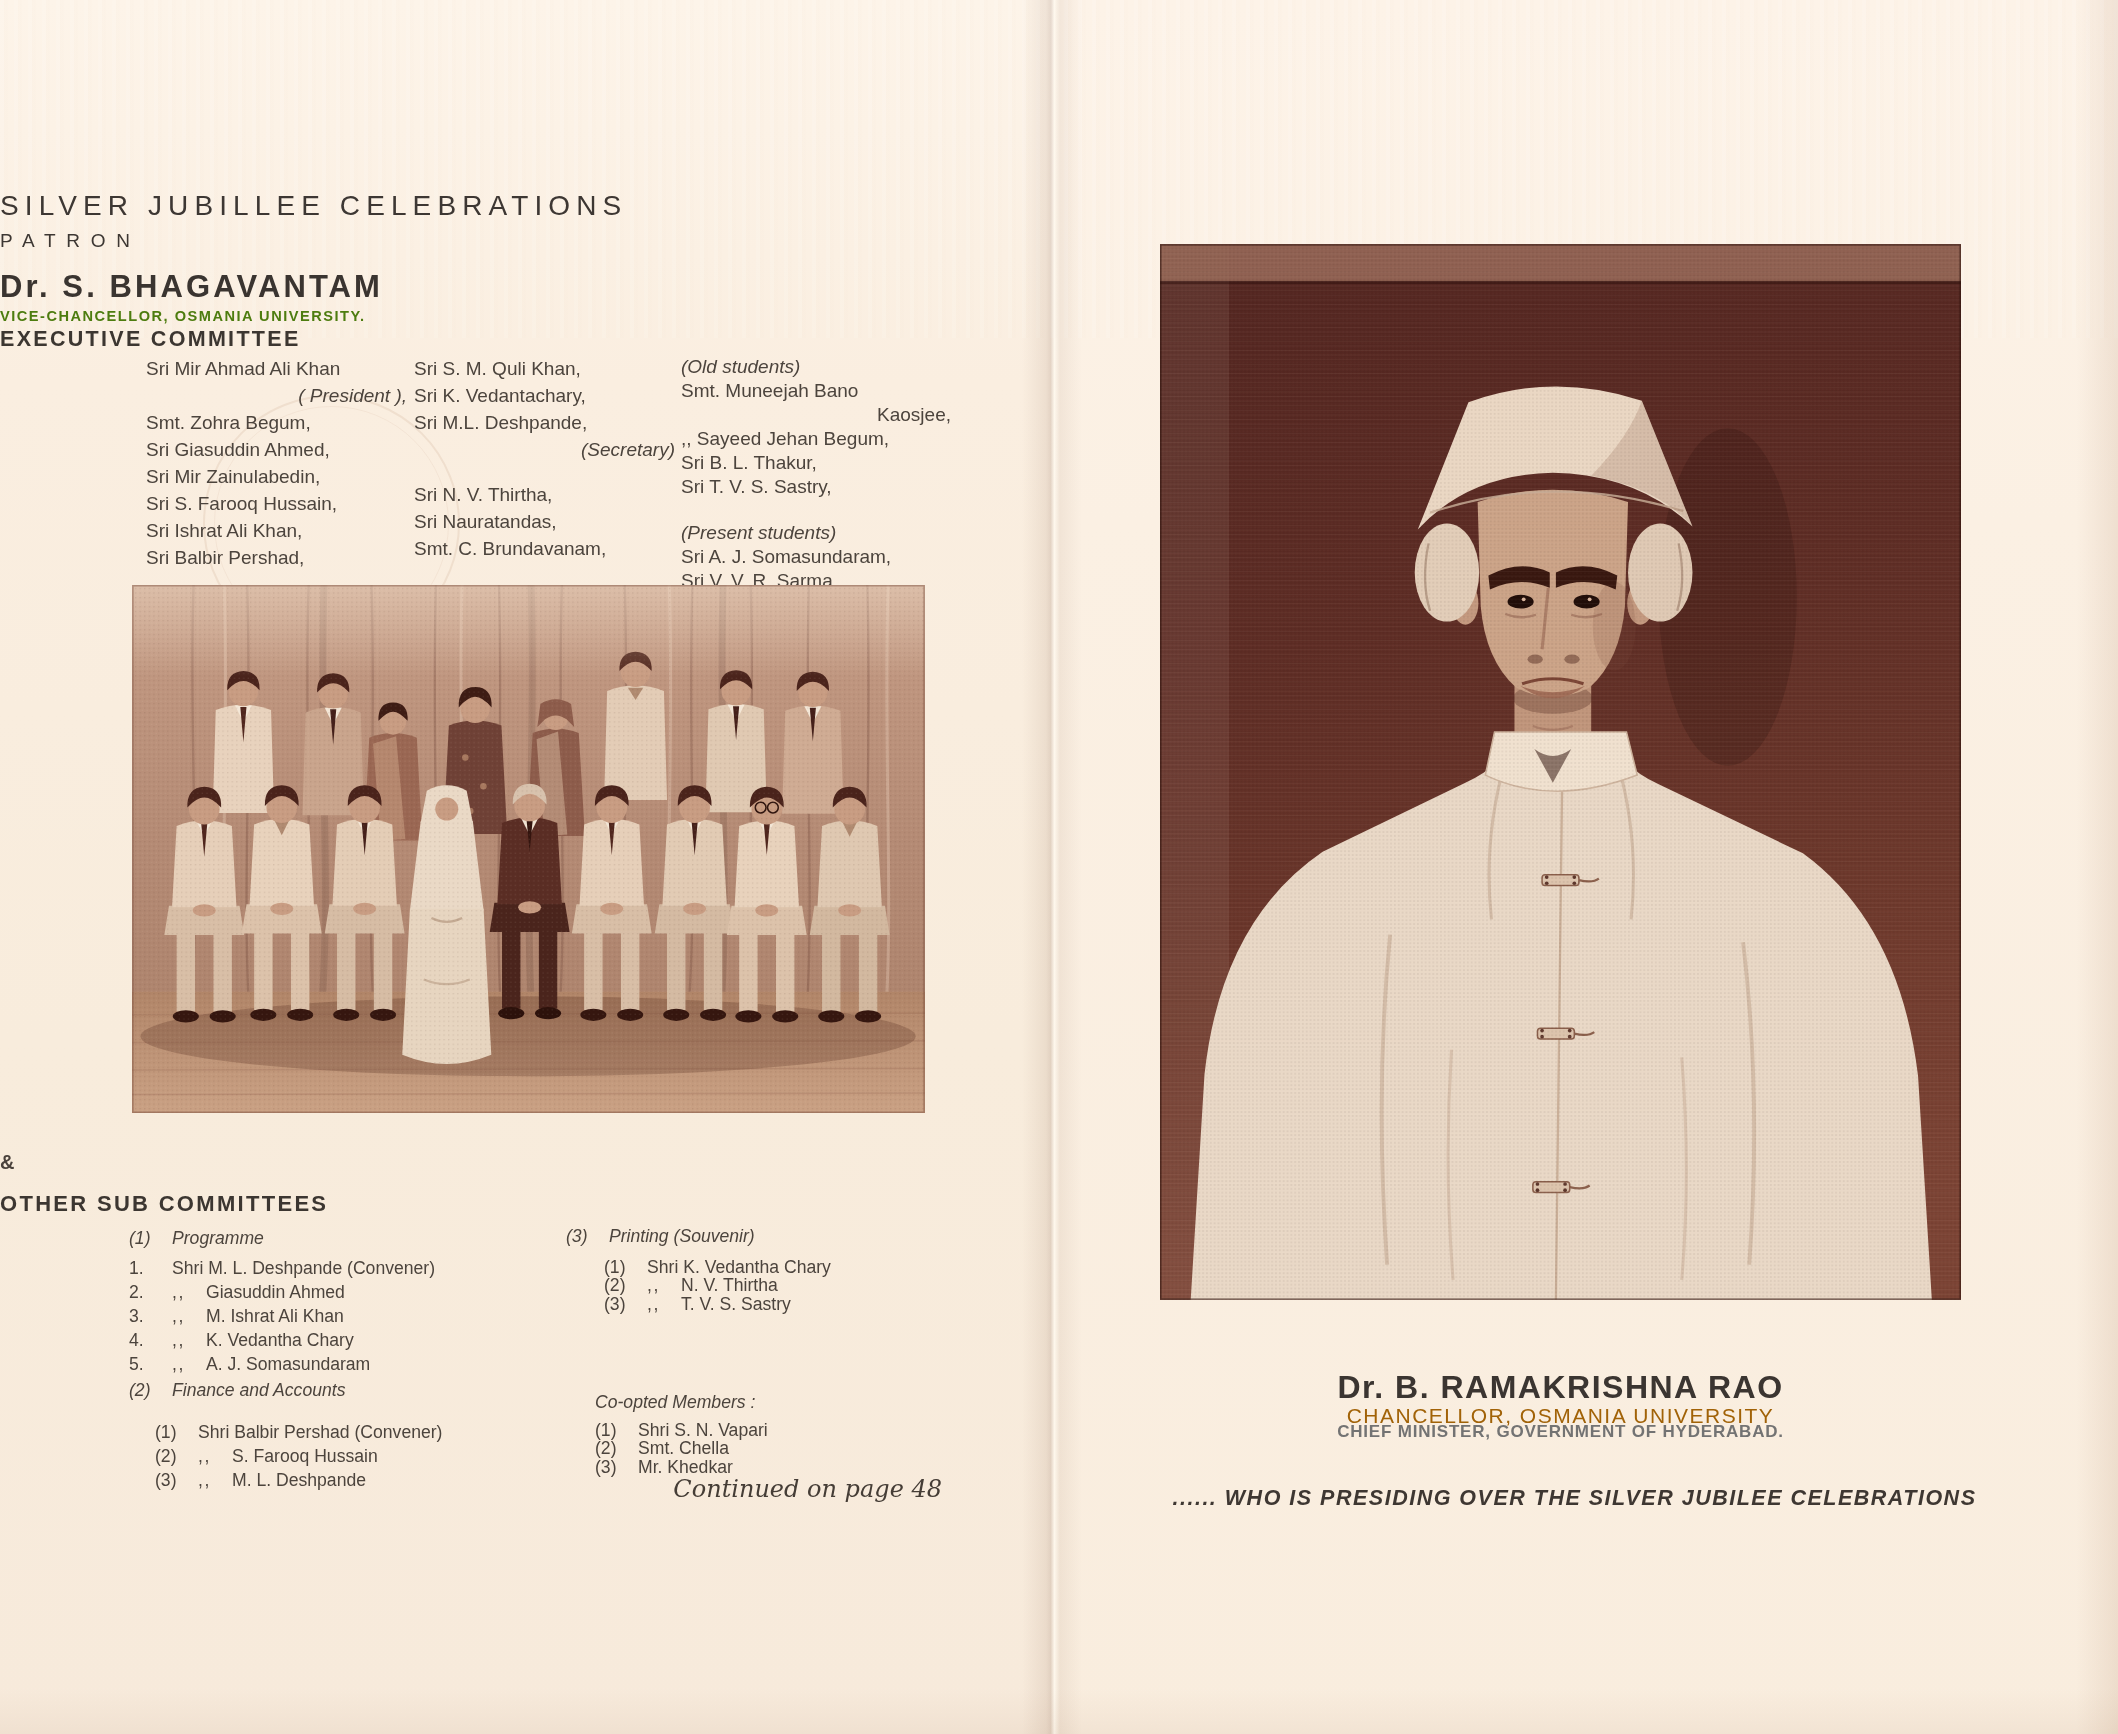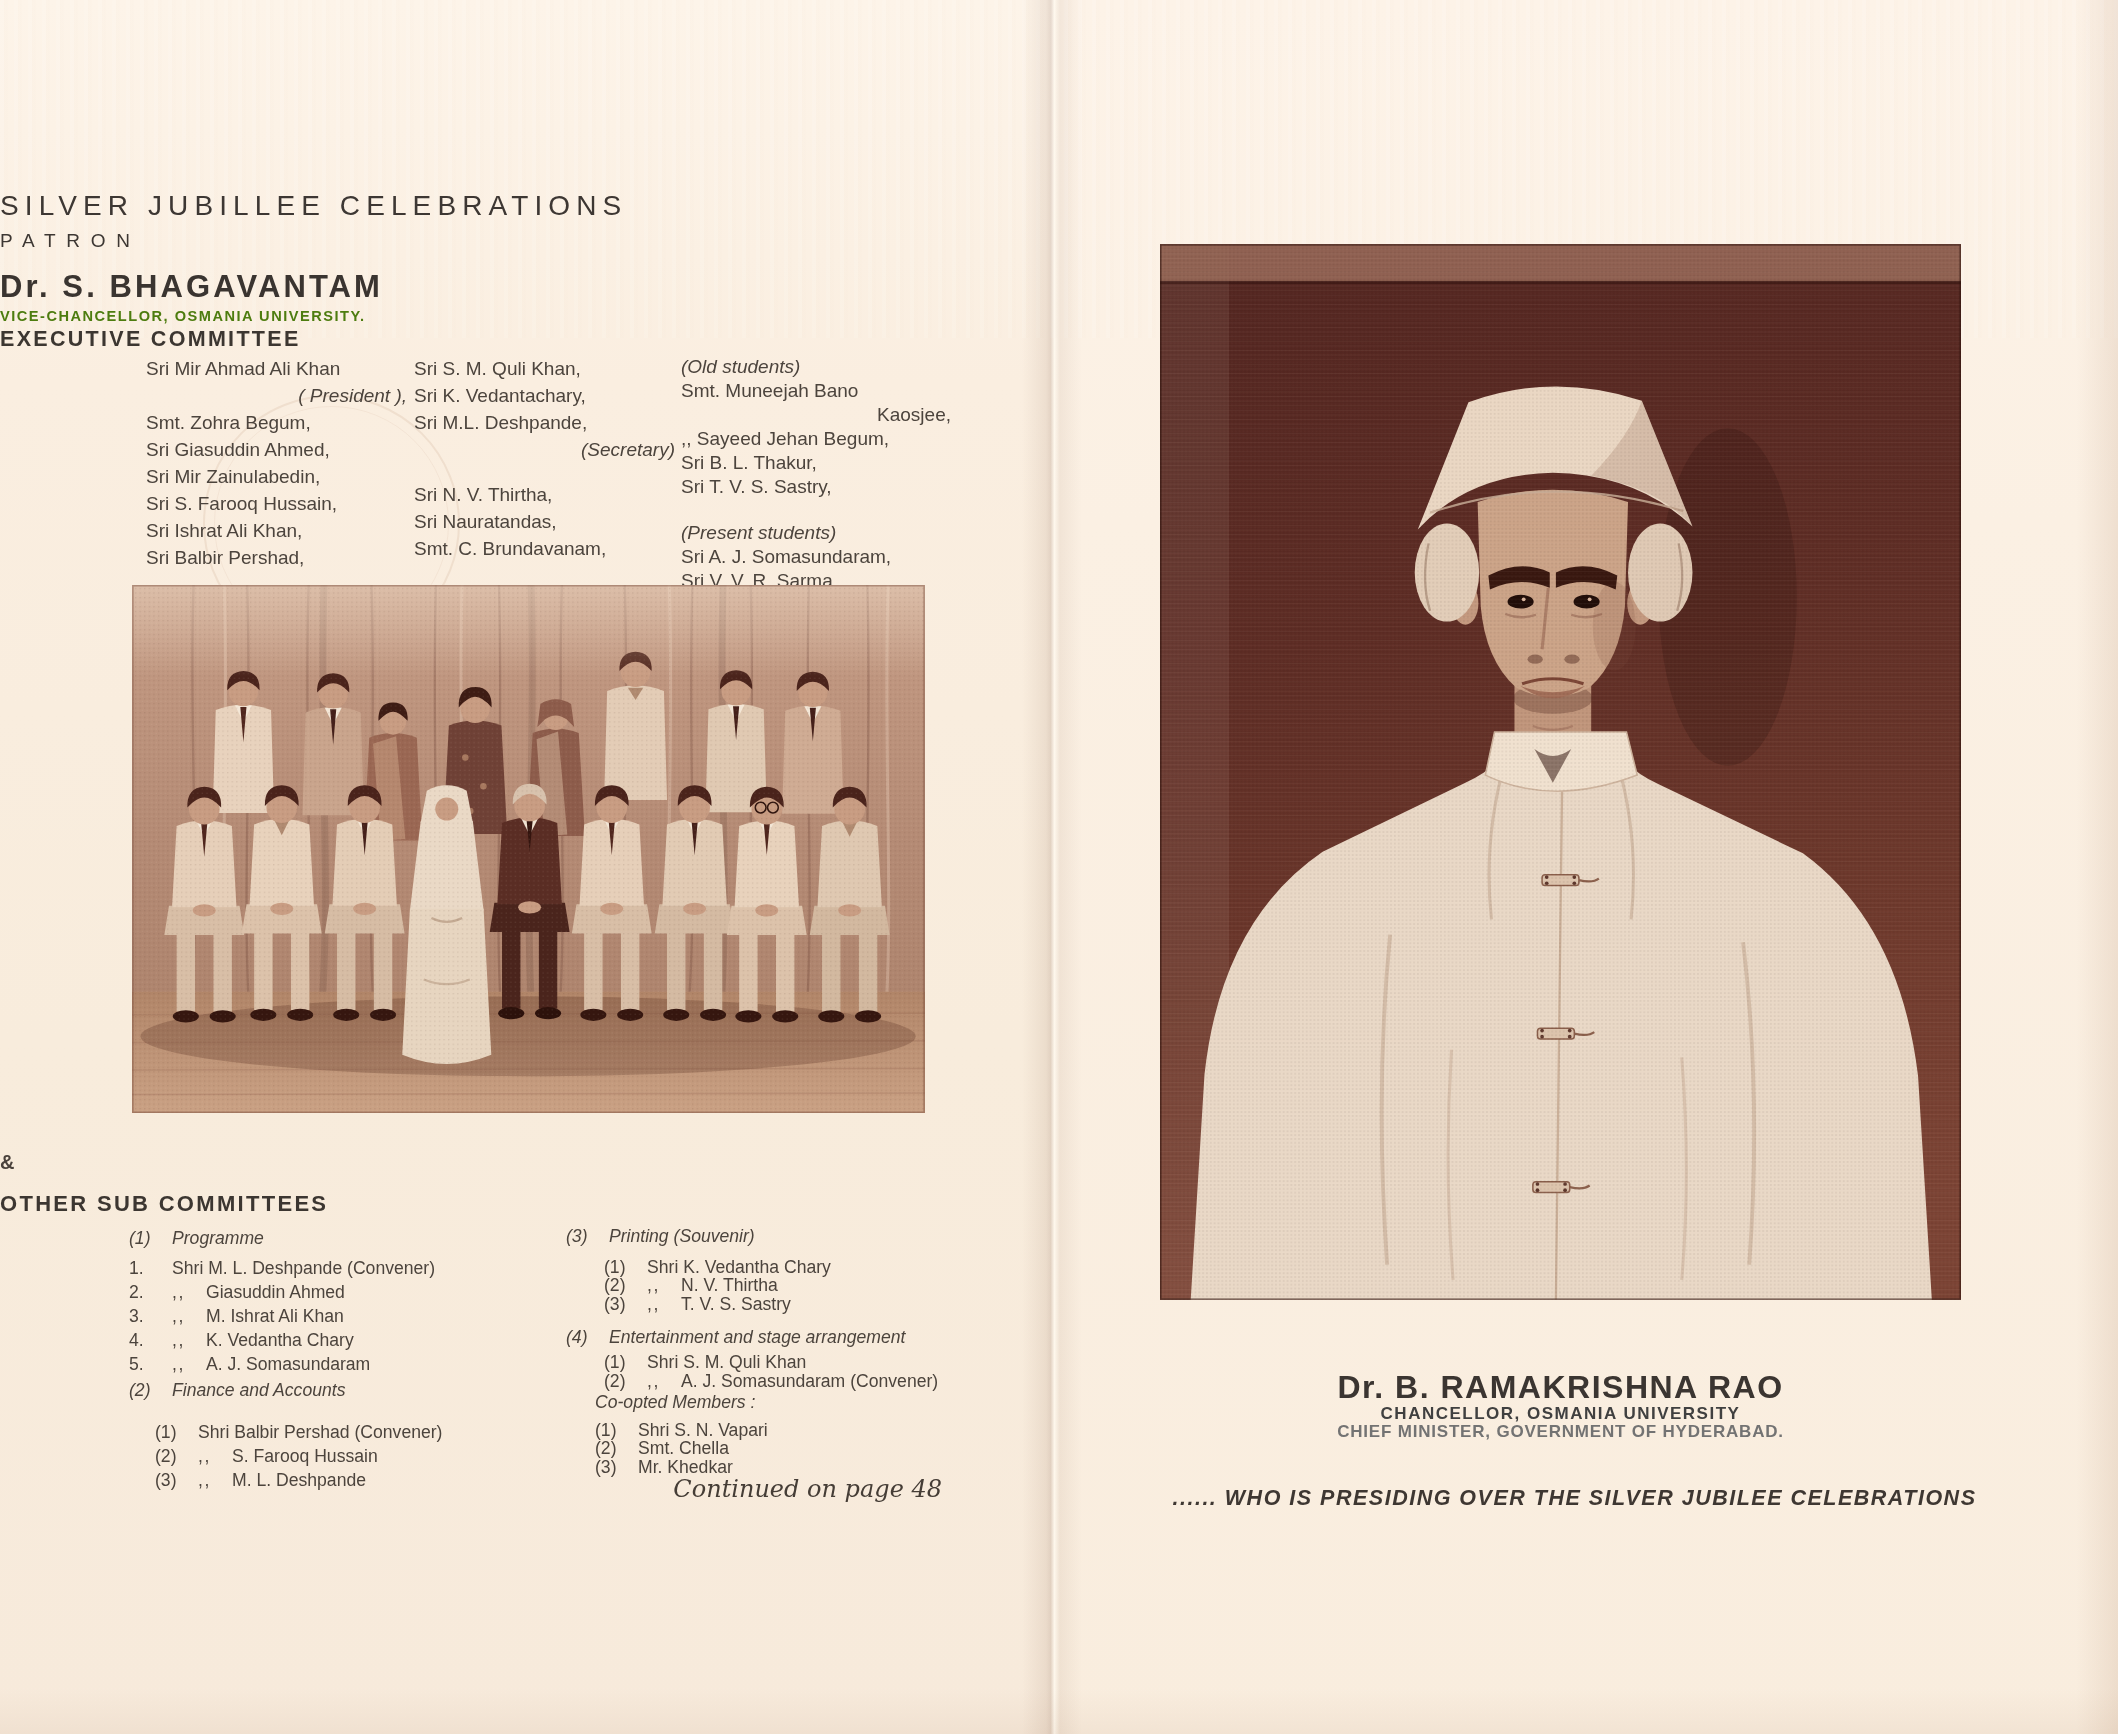--- a/index.html
+++ b/index.html
@@ -55,21 +55,21 @@
   .sc-n{display:inline-block;width:43px;}
   .sc-d{display:inline-block;width:34px;letter-spacing:1.5px;}
   .ind .sc-row{padding-left:26px;}
   .ind50 .sc-row{padding-left:38px;}
   .continued{left:564px;top:1475px;width:378px;text-align:right;
     font-family:"DejaVu Serif",serif;font-style:italic;font-size:24px;color:#453d36;}
 
   
   .cwrap{left:1114px;width:893px;text-align:center;white-space:nowrap;}
   .cap1{top:1369px;font-size:32px;letter-spacing:1.5px;font-weight:bold;color:#3b3531;}
-  .cap2{top:1404px;font-size:17px;letter-spacing:1.5px;font-weight:bold;color:#404040;}
+  .cap2{top:1404px;font-size:21px;letter-spacing:1.5px;font-weight:normal;color:#a16207;}
   .cap3{top:1422px;font-size:17px;letter-spacing:0.8px;font-weight:bold;color:#737373;}
   .fwrap{left:1068px;width:1013px;text-align:center;white-space:nowrap;}
   .capf{top:1486px;font-size:21.5px;letter-spacing:1.5px;font-weight:bold;font-style:italic;color:#3e3732;}
 </style>
 </head>
 <body>
 
 <div class="spread">
   <div class="abs pageL"></div>
   <div class="abs pageR"></div>
@@ -372,27 +372,20 @@
 
   <div class="abs sc tight ind50" style="left:566px;top:1226px;width:453px">
     <div class="sc-h" style="margin-bottom:10.7px;padding-left:0">
       <span class="sc-hn">(3)</span><span class="sc-ht">Printing (Souvenir)</span>
     </div>
     <div class="sc-row"><span class="sc-n">(1)</span><span class="sc-t">Shri K. Vedantha Chary</span></div>
     <div class="sc-row"><span class="sc-n">(2)</span><span class="sc-d">,,</span><span class="sc-t">N. V. Thirtha</span></div>
     <div class="sc-row"><span class="sc-n">(3)</span><span class="sc-d">,,</span><span class="sc-t">T. V. S. Sastry</span></div>
   </div>
 
-  <div class="abs sc tight ind50" style="left:566px;top:1327px;width:476px">
-    <div class="sc-h" style="margin-bottom:5.4px;padding-left:0">
-      <span class="sc-hn">(4)</span><span class="sc-ht">Entertainment and stage arrangement</span>
-    </div>
-    <div class="sc-row"><span class="sc-n">(1)</span><span class="sc-t">Shri S. M. Quli Khan</span></div>
-    <div class="sc-row"><span class="sc-n">(2)</span><span class="sc-d">,,</span><span class="sc-t">A. J. Somasundaram (Convener)</span></div>
-  </div>
 
   <div class="abs sc tight" style="left:595px;top:1392px;width:430px">
     <div class="sc-h" style="margin-bottom:7.7px">
       <span class="sc-ht">Co-opted Members :</span>
     </div>
     <div class="sc-row"><span class="sc-n">(1)</span><span class="sc-t">Shri S. N. Vapari</span></div>
     <div class="sc-row"><span class="sc-n">(2)</span><span class="sc-t">Smt. Chella</span></div>
     <div class="sc-row"><span class="sc-n">(3)</span><span class="sc-t">Mr. Khedkar</span></div>
   </div>
 

